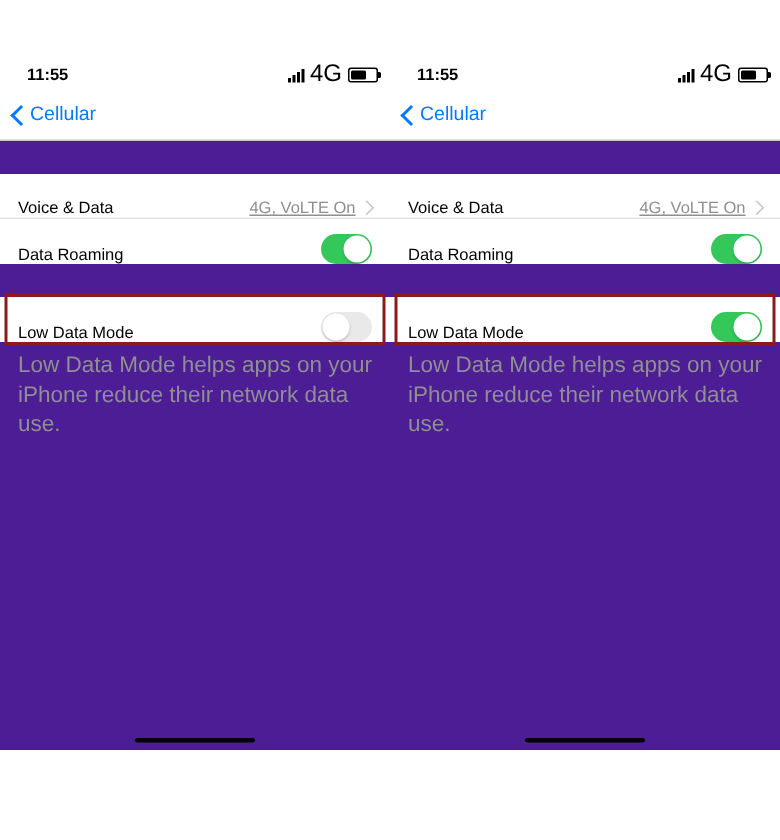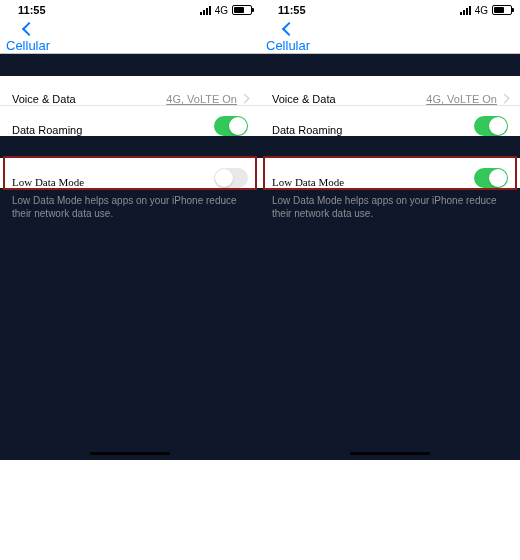--- a/index.html
+++ b/index.html
@@ -6,23 +6,24 @@
     body {
       font-family: -apple-system, BlinkMacSystemFont, "Helvetica Neue", sans-serif;
       background: #fff;
       width: 520px;
       height: 560px;
       display: flex;
     }
     .phone {
       width: 260px;
       height: 460px;
-      background: #0f172a;
+      background: #4c1d95;
       position: relative;
       overflow: hidden;
+      margin-top: 40px;
     }
     .status-bar {
       height: 20px;
       background: #fff;
       display: flex;
       align-items: center;
       justify-content: space-between;
       padding: 0 8px;
       font-size: 11px;
       font-weight: 600;
@@ -42,21 +43,21 @@
     }
     .signal-bars span {
       width: 2px;
       background: #000;
       display: inline-block;
     }
     .signal-bars span:nth-child(1){height:3px;}
     .signal-bars span:nth-child(2){height:5px;}
     .signal-bars span:nth-child(3){height:7px;}
     .signal-bars span:nth-child(4){height:9px;}
-    .network { font-size: 10px; font-weight: 500; }
+    .network { font-size: 16px; font-weight: 500; }
     .battery {
       width: 20px;
       height: 10px;
       border: 1px solid #000;
       border-radius: 2px;
       position: relative;
       display: inline-block;
     }
     .battery::after {
       content: "";
@@ -80,25 +81,24 @@
     .nav-bar {
       background: #fff;
       height: 34px;
       display: flex;
       align-items: center;
       padding: 0 6px;
       border-bottom: 0.5px solid #c6c6c8;
     }
     .back-btn {
       display: flex;
-      align-items: center;
+      align-items: flex-start;
       color: #007aff;
       font-size: 13px;
       cursor: pointer;
-      flex-direction: column;
     }
     .chevron-left {
       width: 12px;
       height: 18px;
       position: relative;
       margin-right: 2px;
     }
     .chevron-left::before {
       content: "";
       position: absolute;
@@ -166,34 +166,33 @@
       background: #fff;
       border-radius: 50%;
       position: absolute;
       top: 1px;
       box-shadow: 0 1px 2px rgba(0,0,0,0.2);
     }
     .toggle.on .toggle-knob { right: 1px; }
     .toggle.off .toggle-knob { left: 1px; }
     .highlight {
       position: relative;
-      font-family: Liberation Serif, serif;
     }
     .highlight::after {
       content: "";
       position: absolute;
       left: 3px;
       right: 3px;
       top: -2px;
       bottom: -2px;
       border: 2.5px solid #8b1a1a;
       pointer-events: none;
     }
     .footer-text {
-      font-size: 10px;
+      font-size: 15px;
       color: #8e8e93;
       padding: 6px 12px;
       line-height: 1.3;
     }
     .home-indicator {
       position: absolute;
       bottom: 5px;
       left: 50%;
       transform: translateX(-50%);
       width: 80px;

